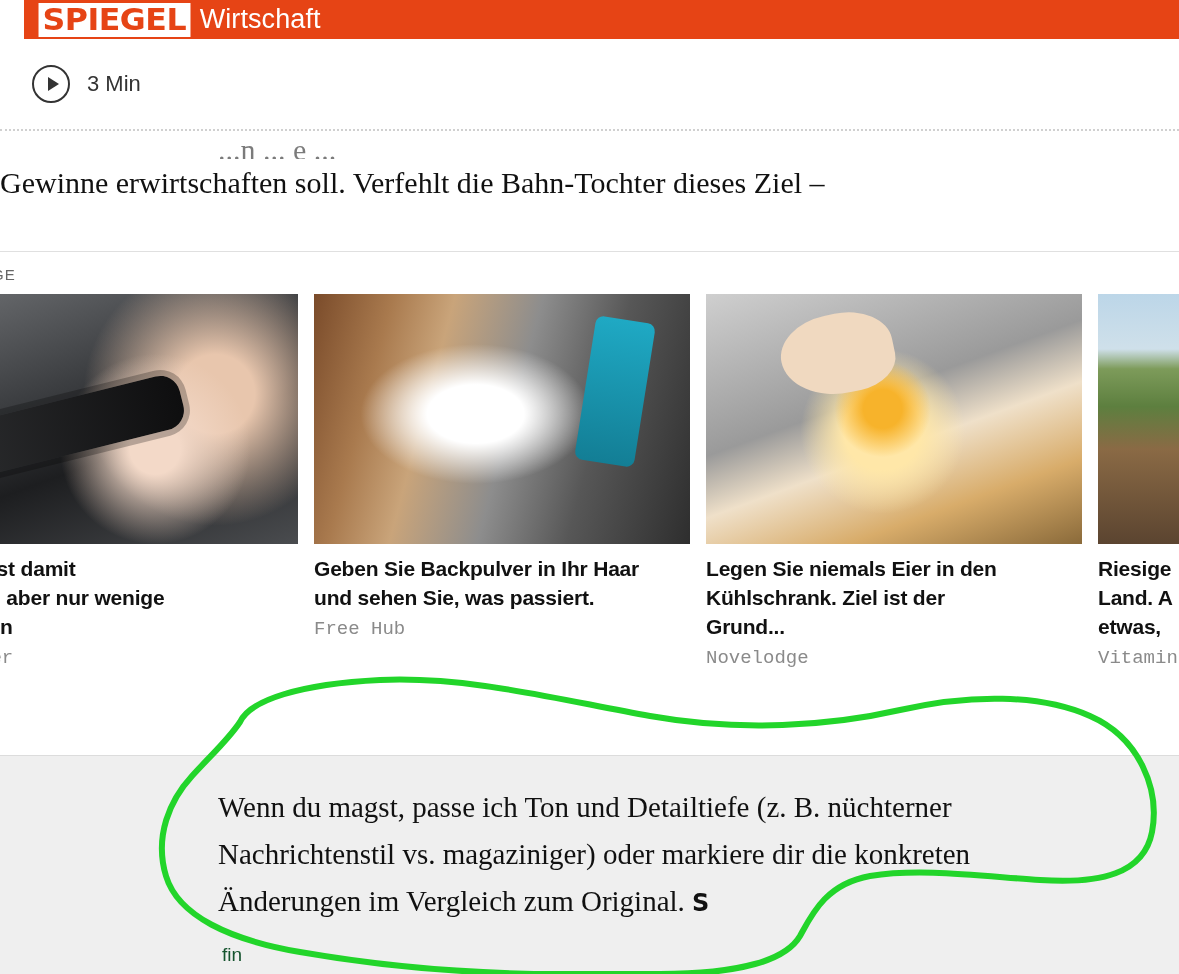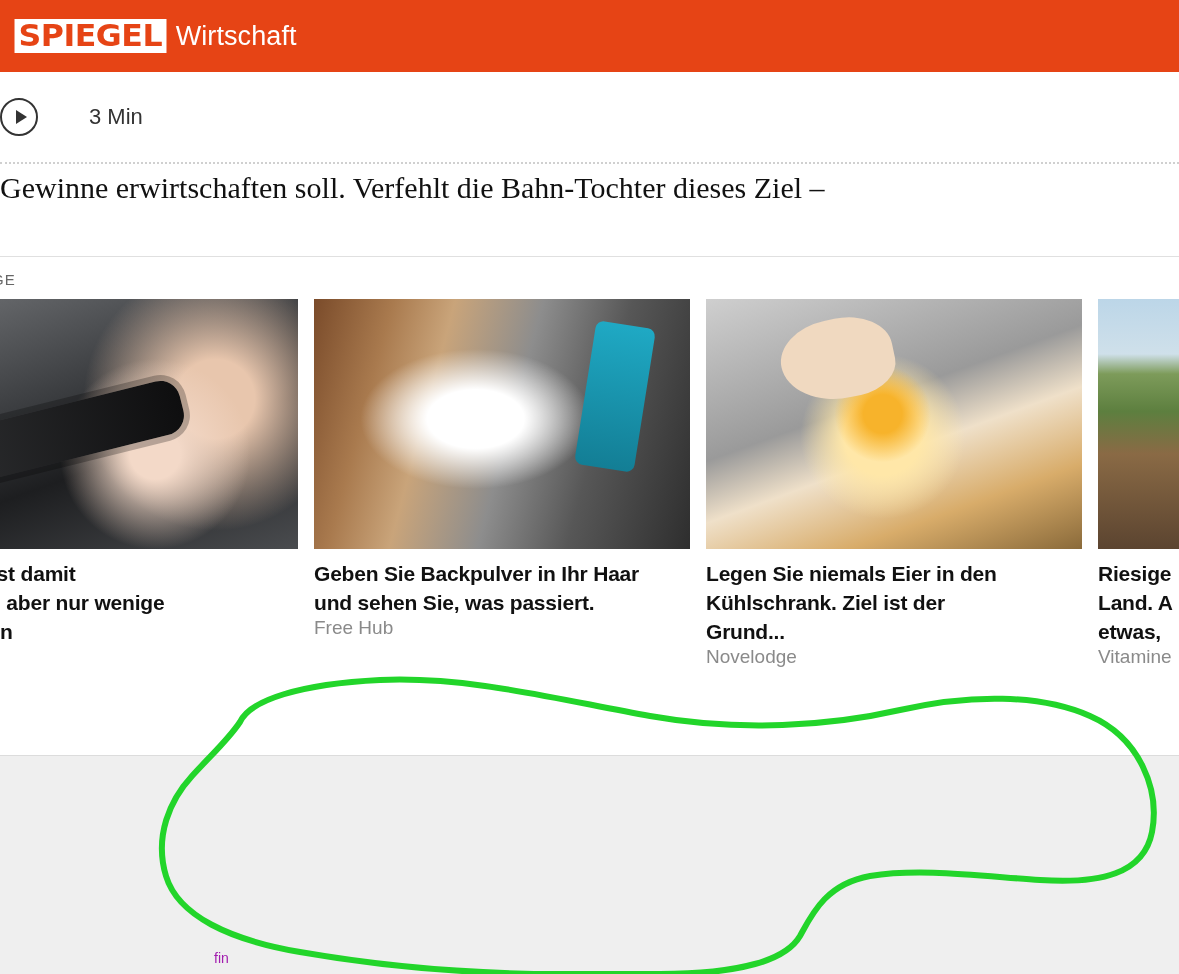--- a/index.html
+++ b/index.html
@@ -10,26 +10,27 @@
   body {
     width: 1179px;
     height: 974px;
     overflow: hidden;
     font-family: "Liberation Sans", sans-serif;
     position: relative;
   }
 
   
   .header {
-    height: 72px;
+    height: 39px;
     background: #e64415;
     display: flex;
     align-items: center;
     padding: 0 16px;
     box-sizing: border-box;
+    margin-left: 24px;
   }
   .logo {
     font-family: "DejaVu Sans", sans-serif;
     font-weight: bold;
     font-size: 31px;
     letter-spacing: -0.5px;
     color: #ffffff;
     background: #ffffff;
     color: #e64415;
     padding: 1px 4px 2px 4px;
@@ -47,23 +48,23 @@
     margin-left: 11px;
     font-weight: 400;
     letter-spacing: 0.1px;
   }
 
   
   .readbar {
     height: 92px;
     display: flex;
     align-items: center;
+    padding-left: 32px;
     box-sizing: border-box;
     border-bottom: 2px dotted #d0d0d0;
-    gap: 34px;
   }
   .play-icon {
     width: 38px;
     height: 38px;
     border: 2px solid #333;
     border-radius: 50%;
     display: flex;
     align-items: center;
     justify-content: center;
     box-sizing: border-box;
@@ -144,21 +145,22 @@
     font-size: 21px;
     font-weight: bold;
     color: #111;
     line-height: 29px;
     margin-top: 10px;
     letter-spacing: -0.2px;
   }
   .ad-source {
     font-size: 19px;
     color: #8a8a8a;
-    margin-top: 0;
+    margin-top: 6px;
+    font-family: Liberation Mono, monospace;
   }
 
   
   .img-car {
     background:
       radial-gradient(circle at 62% 62%, #f3d9c8 0 9%, rgba(243,217,200,0) 34%),
       radial-gradient(circle at 78% 40%, #e8c6ad 0 12%, rgba(232,198,173,0) 40%),
       linear-gradient(160deg, #6d6f72 0%, #3a3c3f 38%, #1d1e20 60%, #4a4c4f 100%);
   }
   .img-car:after {
@@ -230,24 +232,24 @@
     margin: 0;
   }
   .assistant-text .sq {
     font-family: "DejaVu Sans", sans-serif;
     font-weight: bold;
     font-size: 24px;
     letter-spacing: -1px;
   }
   .fin {
     position: absolute;
-    left: 214px;
+    left: 222px;
     bottom: 8px;
-    font-size: 14px;
-    color: #a21caf;
+    font-size: 19px;
+    color: #14532d;
   }
 
   
   .annotation {
     position: absolute;
     left: 0;
     top: 0;
     width: 1179px;
     height: 974px;
     pointer-events: none;
@@ -264,20 +266,21 @@
 </div>
 
 <div class="readbar">
   <span class="play-icon">
       <span class="tri"></span>
     </span>
   <span class="readtime">3 Min</span>
 </div>
 
 <div class="article">
+  <div class="article-clipped-line">...n ... e ...</div>
   <p class="article-p">Gewinne erwirtschaften soll. Verfehlt die Bahn-Tochter dieses Ziel –</p>
   <div class="article-spacer"></div>
 
   <div class="ad-label">GE</div>
 
   <div class="ad-strip">
     <div class="ad-card">
       <div class="ad-img img-car"></div>
       <div class="ad-title" style="white-space:pre-line">s Auto ist damit
 estattet, aber nur wenige
@@ -301,20 +304,21 @@
       <div class="ad-img img-land"></div>
       <div class="ad-title" style="white-space:pre-line">Riesige
 Land. A
 etwas,</div>
       <div class="ad-source">Vitamine</div>
     </div>
   </div>
 </div>
 
 <div class="bottom-panel">
+  <p class="assistant-text"><span>Wenn du magst, passe ich Ton und Detailtiefe (z. B. nüchterner Nachrichtenstil vs. magaziniger) oder markiere dir die konkreten Änderungen im Vergleich zum Original.</span> <span class="sq">S</span></p>
   <div class="fin">fin</div>
 </div>
 
 <svg class="annotation" viewBox="0 0 1179 974" xmlns="http://www.w3.org/2000/svg">
   <path d="M240 722
            C 250 700, 300 684, 380 680
            C 470 676, 560 700, 650 716
            C 740 732, 830 726, 900 710
            C 970 694, 1040 694, 1090 716
            C 1140 738, 1160 790, 1152 832

